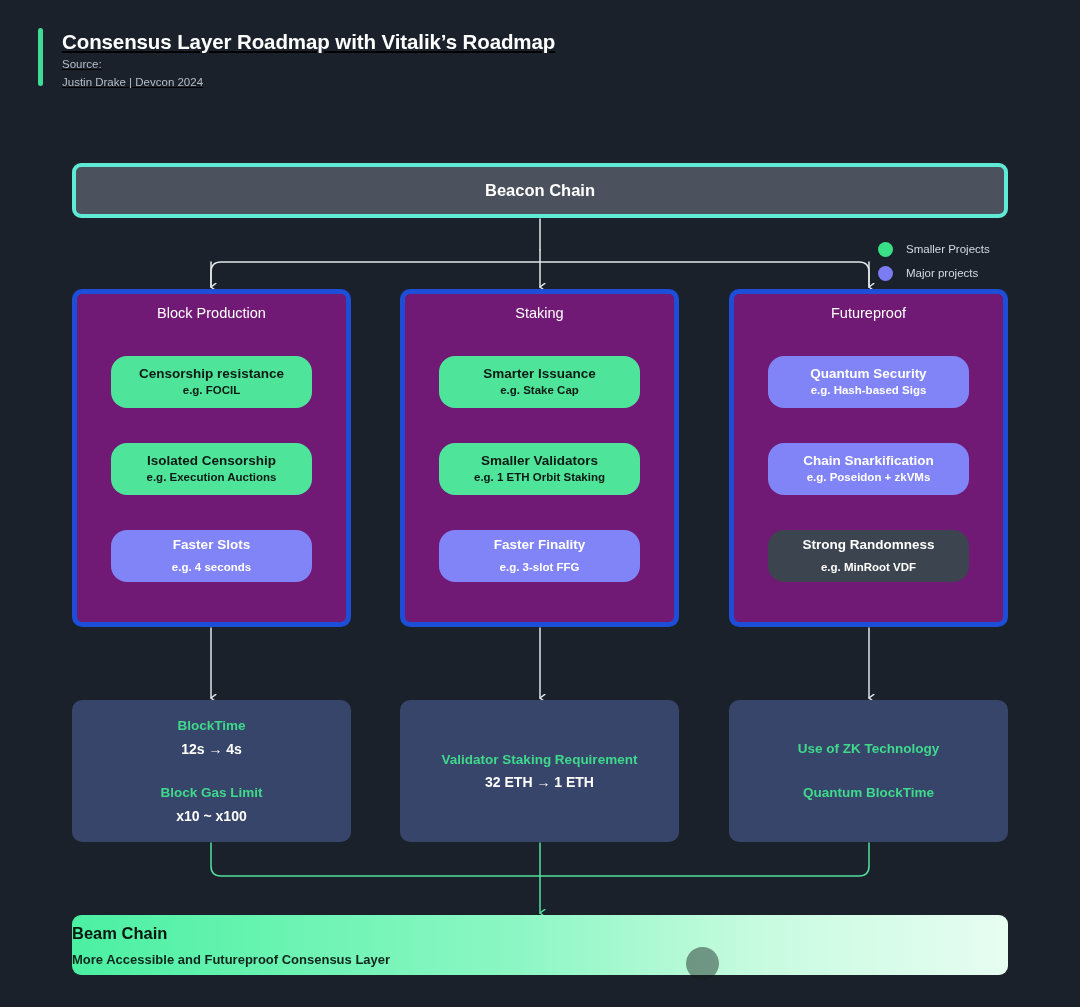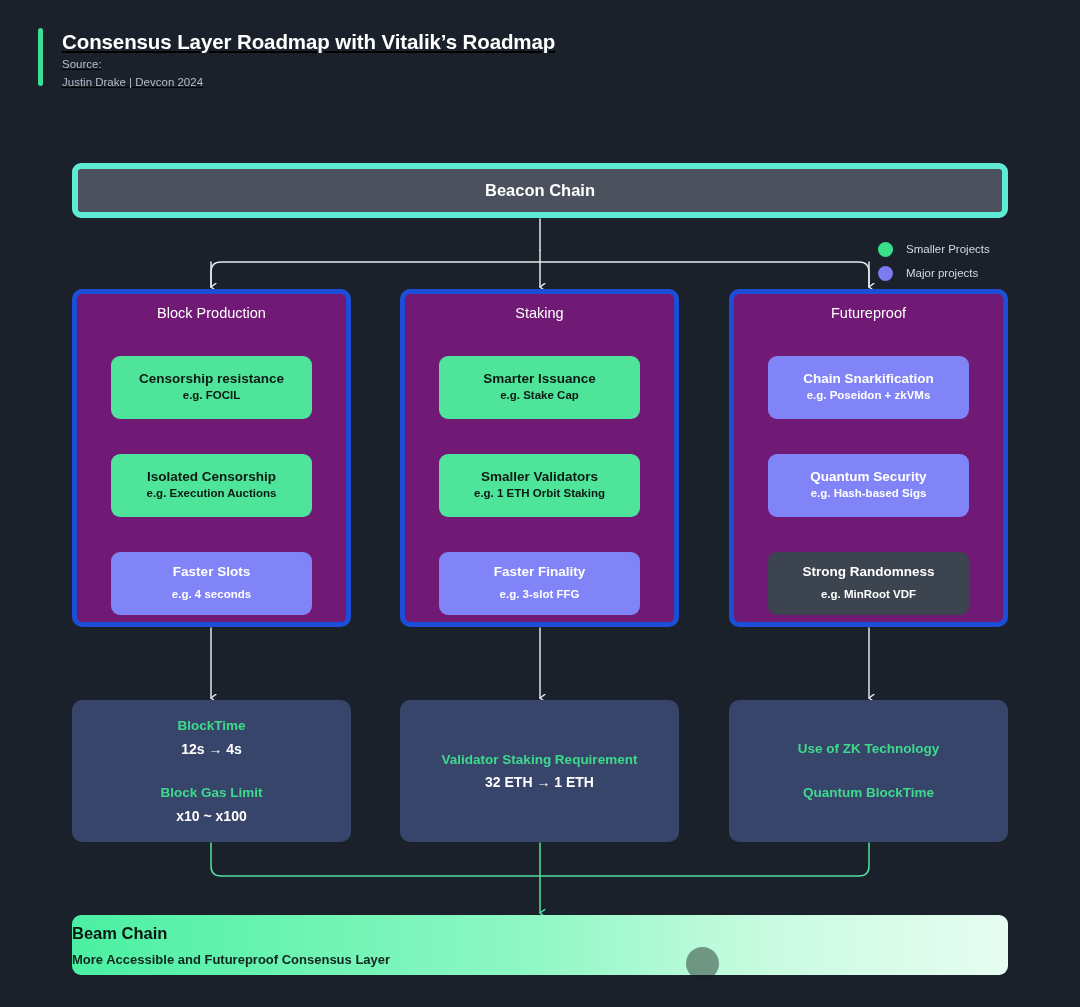--- a/index.html
+++ b/index.html
@@ -42,21 +42,21 @@
   .legend-dot.purple { background: #7b7bf2; }
   .legend-label {
     font-size: 11.5px; color: #d4dae1; margin-left: 13px; white-space: nowrap;
   }
 
   
   .beacon {
     position: absolute; left: 72px; top: 163px;
     width: 936px; height: 55px;
     background: #4c525d;
-    border: 6px solid #5eead4;
+    border: 4px solid #5eead4;
     border-radius: 9px;
     display: flex; align-items: center; justify-content: center;
   }
   .beacon-label { font-size: 16.5px; font-weight: bold; color: #ffffff; }
 
   
   .panel {
     position: absolute; top: 289px;
     width: 279px; height: 338px;
     background: #701a75;
@@ -67,21 +67,21 @@
   .panel.c2 { left: 400px; }
   .panel.c3 { left: 729px; }
 
   .panel-title {
     position: absolute; top: 11px; left: 0; right: 0;
     text-align: center; font-size: 14.5px; color: #ffffff; font-weight: normal;
   }
 
   .cards { position: absolute; top: 62px; left: 34px; right: 34px; }
   .card {
-    height: 63px; border-radius: 9px;
+    height: 52px; border-radius: 16px;
     display: flex; flex-direction: column;
     align-items: center; justify-content: center;
     margin-bottom: 35px;
   }
   .card:last-child { margin-bottom: 0; gap: 6px; }
   .card-title { font-size: 13.5px; font-weight: bold; line-height: 1.15; }
   .card-sub { font-size: 11.5px; font-weight: bold; line-height: 1.35; margin-top: 1px; }
 
   .card.green { background: #4ee59b; }
   .card.green .card-title, .card.green .card-sub { color: #0c1a13; }
@@ -228,26 +228,26 @@
         <div class="card-title">Faster Finality</div>
         <div class="card-sub">e.g. 3-slot FFG</div>
       </div>
     </div>
   </div>
 
   <div class="panel c3">
     <div class="panel-title">Futureproof</div>
     <div class="cards">
       <div class="card purple">
+        <div class="card-title">Quantum Security</div>
+        <div class="card-sub">e.g. Hash-based Sigs</div>
+      </div>
+      <div class="card purple">
         <div class="card-title">Chain Snarkification</div>
         <div class="card-sub">e.g. Poseidon + zkVMs</div>
-      </div>
-      <div class="card purple">
-        <div class="card-title">Quantum Security</div>
-        <div class="card-sub">e.g. Hash-based Sigs</div>
       </div>
       <div class="card slate">
         <div class="card-title">Strong Randomness</div>
         <div class="card-sub">e.g. MinRoot VDF</div>
       </div>
     </div>
   </div>
 
   <div class="outcome c1">
     <div class="out-group">

